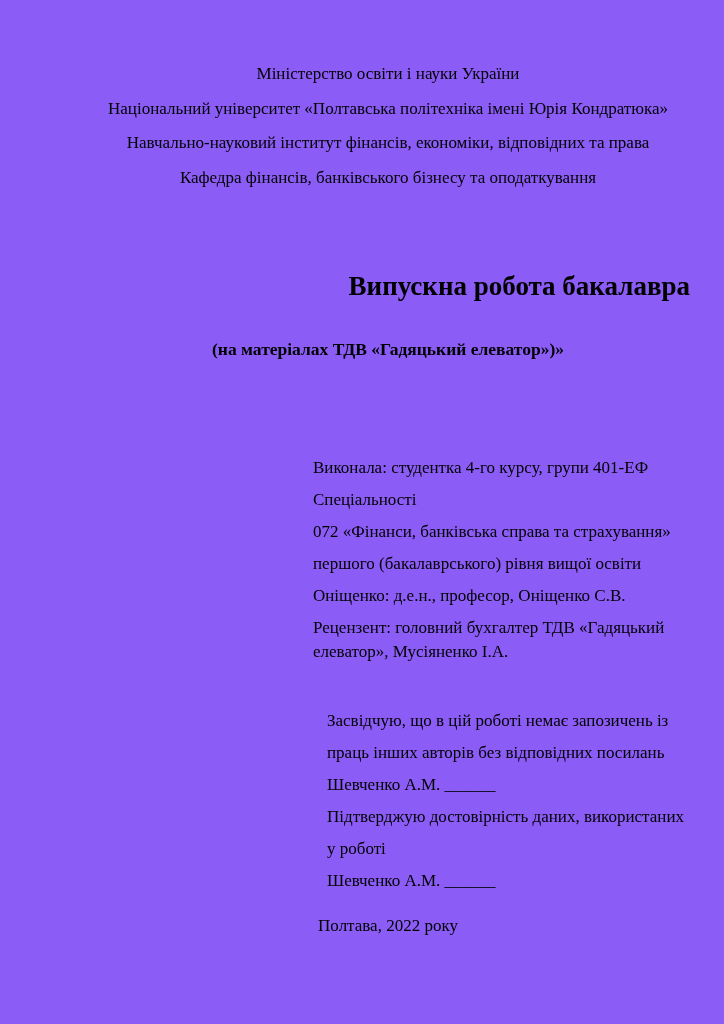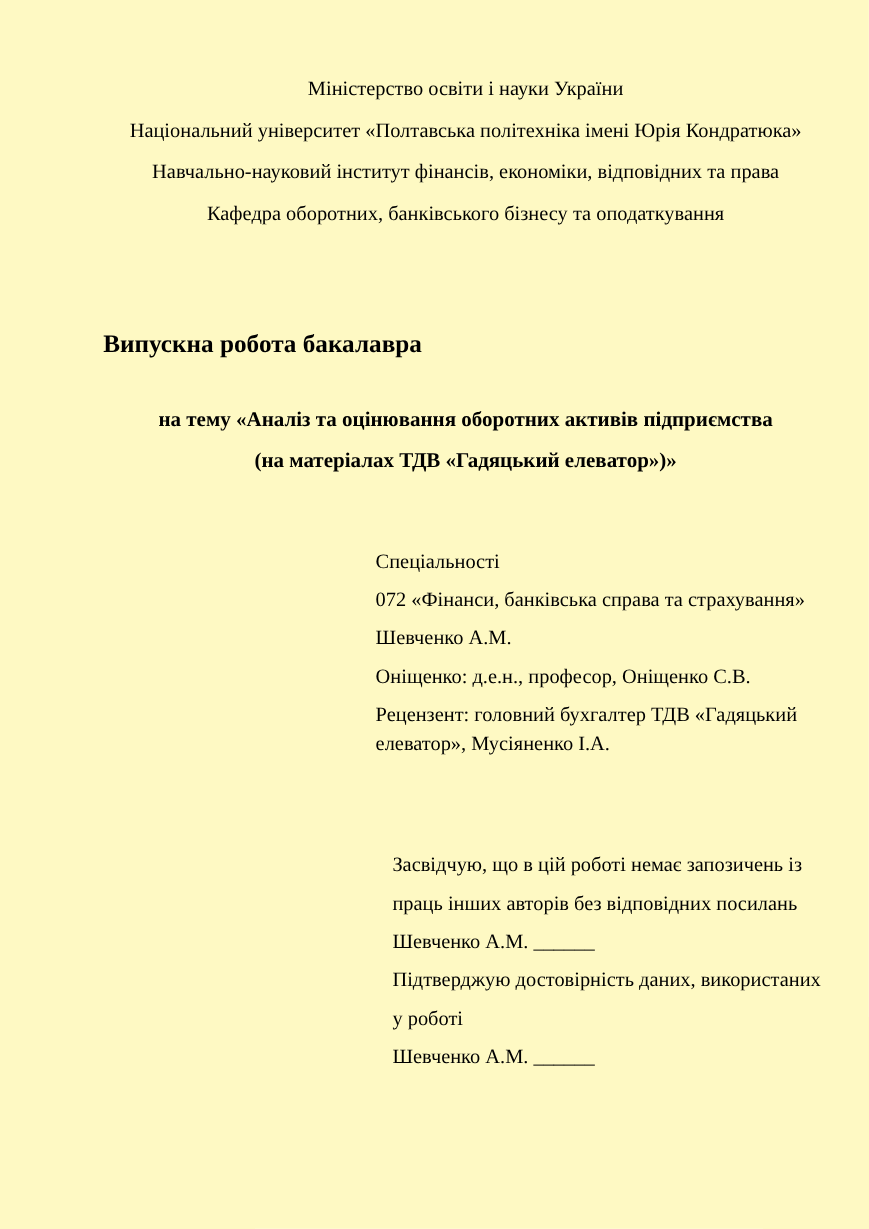--- a/index.html
+++ b/index.html
@@ -7,38 +7,38 @@
   body {
     position: relative;
     background: #ffffff;
     color: #000000;
     font-family: "Liberation Serif", "DejaVu Serif", serif;
     overflow: hidden;
   }
   .page {
     position: absolute;
     inset: 0;
-    background: #fef9c3;
+    background: #8b5cf6;
   }
   
   .block {
     position: absolute;
     left: 86px;
     width: 604px;
   }
   .header-block {
     top: 57px;
     text-align: center;
     font-size: 17px;
     line-height: 34.7px;
   }
   .title-block {
     top: 269px;
-    text-align: left;
-    font-size: 21px;
+    text-align: right;
+    font-size: 27px;
     font-weight: bold;
     line-height: 35px;
   }
   .theme-block {
     top: 332px;
     text-align: center;
     font-size: 17.5px;
     font-weight: bold;
     line-height: 34px;
   }
@@ -69,44 +69,45 @@
 </style>
 </head>
 <body>
 
 <div class="page">
 
   <div class="block header-block">
     <div>Міністерство освіти і науки України</div>
     <div>Національний університет «Полтавська політехніка імені Юрія Кондратюка»</div>
     <div>Навчально-науковий інститут фінансів, економіки, відповідних та права</div>
-    <div>Кафедра оборотних, банківського бізнесу та оподаткування</div>
+    <div>Кафедра фінансів, банківського бізнесу та оподаткування</div>
   </div>
 
   <div class="block title-block">Випускна робота бакалавра</div>
 
   <div class="block theme-block">
-    <div>на тему «Аналіз та оцінювання оборотних активів підприємства</div>
     <div>(на матеріалах ТДВ «Гадяцький елеватор»)»</div>
   </div>
 
   <div class="author-block">
+    <div class="line">Виконала: студентка 4-го курсу, групи 401-ЕФ</div>
     <div class="line">Спеціальності</div>
     <div class="line">072 «Фінанси, банківська справа та страхування»</div>
-    <div class="line">Шевченко А.М.</div>
+    <div class="line">першого (бакалаврського) рівня вищої освіти</div>
     <div class="line">Оніщенко: д.е.н., професор, Оніщенко С.В.</div>
     <div class="reviewer-wrap">
       <div class="wrap-line">Рецензент: головний бухгалтер ТДВ «Гадяцький</div>
       <div class="wrap-line">елеватор», Мусіяненко І.А.</div>
     </div>
   </div>
 
   <div class="declaration-block">
     <div class="line">Засвідчую, що в цій роботі немає запозичень із</div>
     <div class="line">праць інших авторів без відповідних посилань</div>
     <div class="line">Шевченко А.М. ______</div>
     <div class="line">Підтверджую достовірність даних, використаних</div>
     <div class="line">у роботі</div>
     <div class="line">Шевченко А.М. ______</div>
   </div>
 
+  <div class="block footer-block">Полтава, 2022 року</div>
 
 </div>
 
 </body></html>

